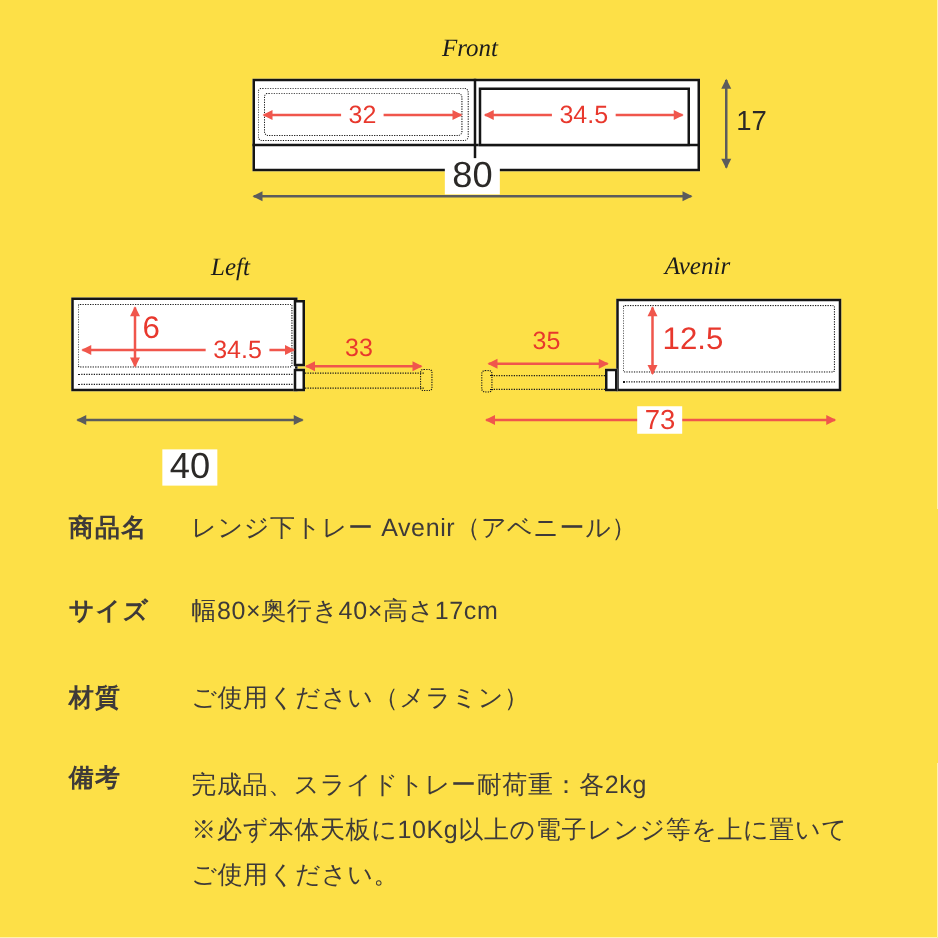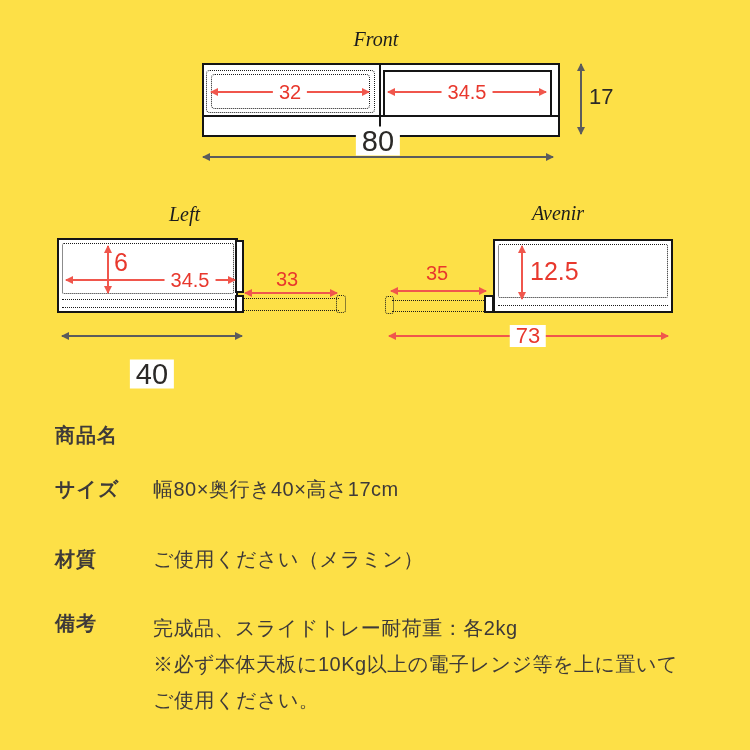--- a/index.html
+++ b/index.html
@@ -125,22 +125,23 @@
 
     <div class="varrow c-red" style="left:521px; top:246px; height:53px;"></div>
     <span class="dim red fs25" style="left:530px; top:259px;">12.5</span>
 
     <div class="harrow c-red" style="left:389px; top:335px; width:279px;"></div>
     <span class="dim ctr bg red fs28" style="left:528px; top:336px;">73</span>
   </section>
 
   <section>
 
-    <div class="spec-row" style="top:422px;">
+    <div class="spec-row" style="top:410px;">
       <span class="spec-label">商品名</span>
+      <span class="spec-value">レンジ下トレー Avenir（アベニール）</span>
     </div>
 
     <div class="spec-row" style="top:476px;">
       <span class="spec-label">サイズ</span>
       <span class="spec-value">幅80×奥行き40×高さ17cm</span>
     </div>
 
     <div class="spec-row" style="top:546px;">
       <span class="spec-label">材質</span>
       <span class="spec-value">ご使用ください（メラミン）</span>

